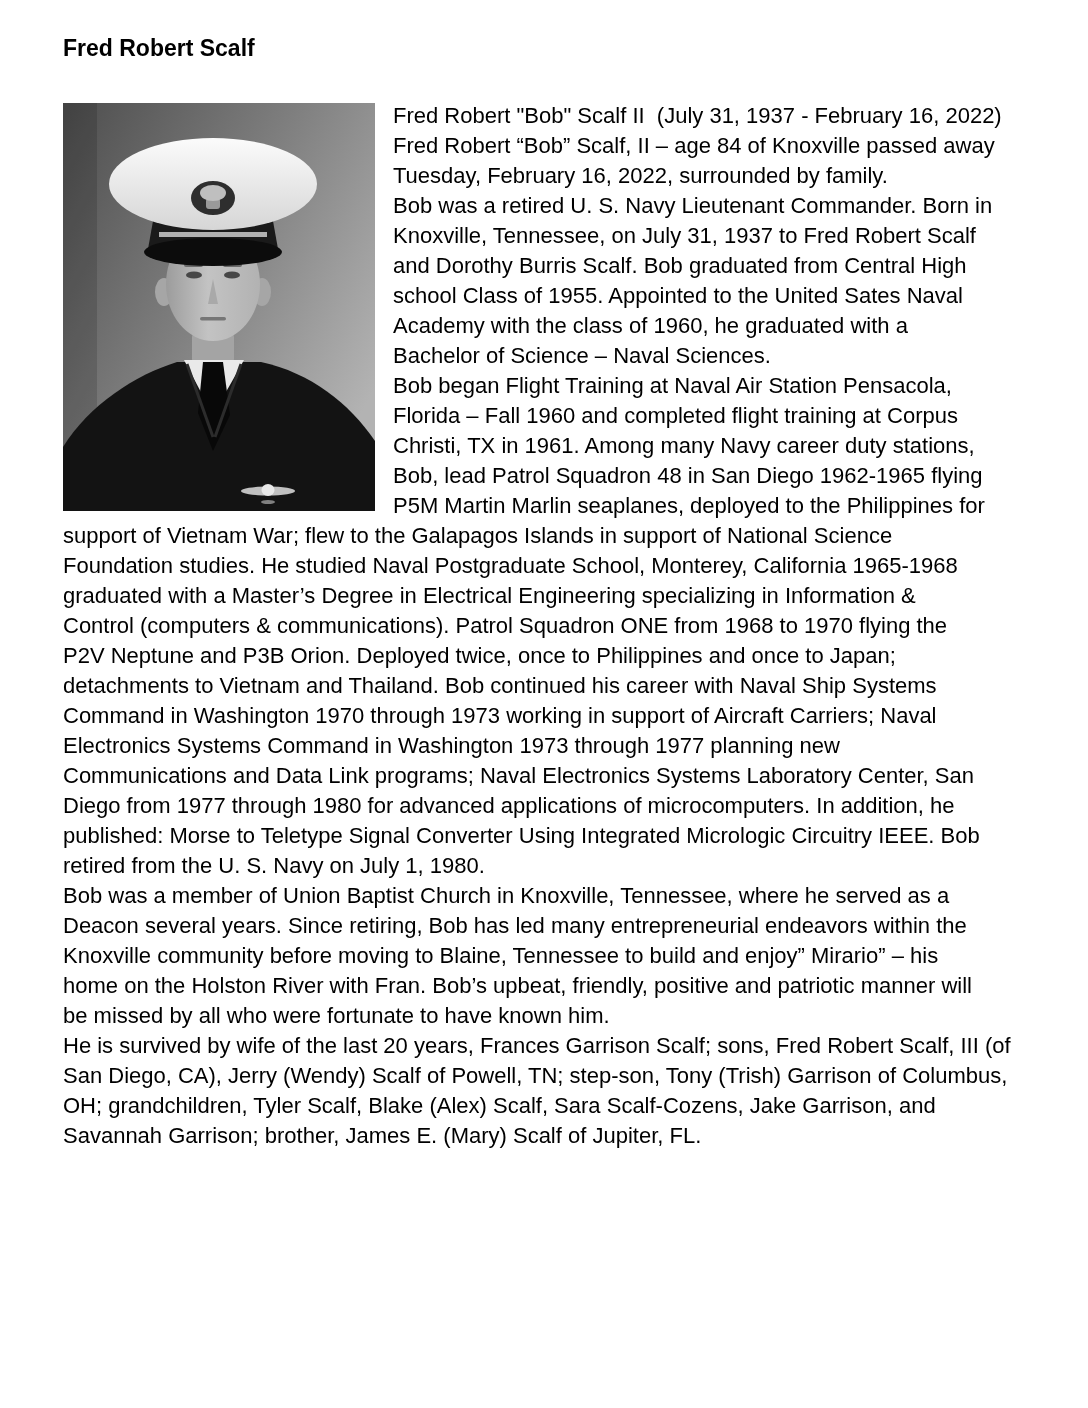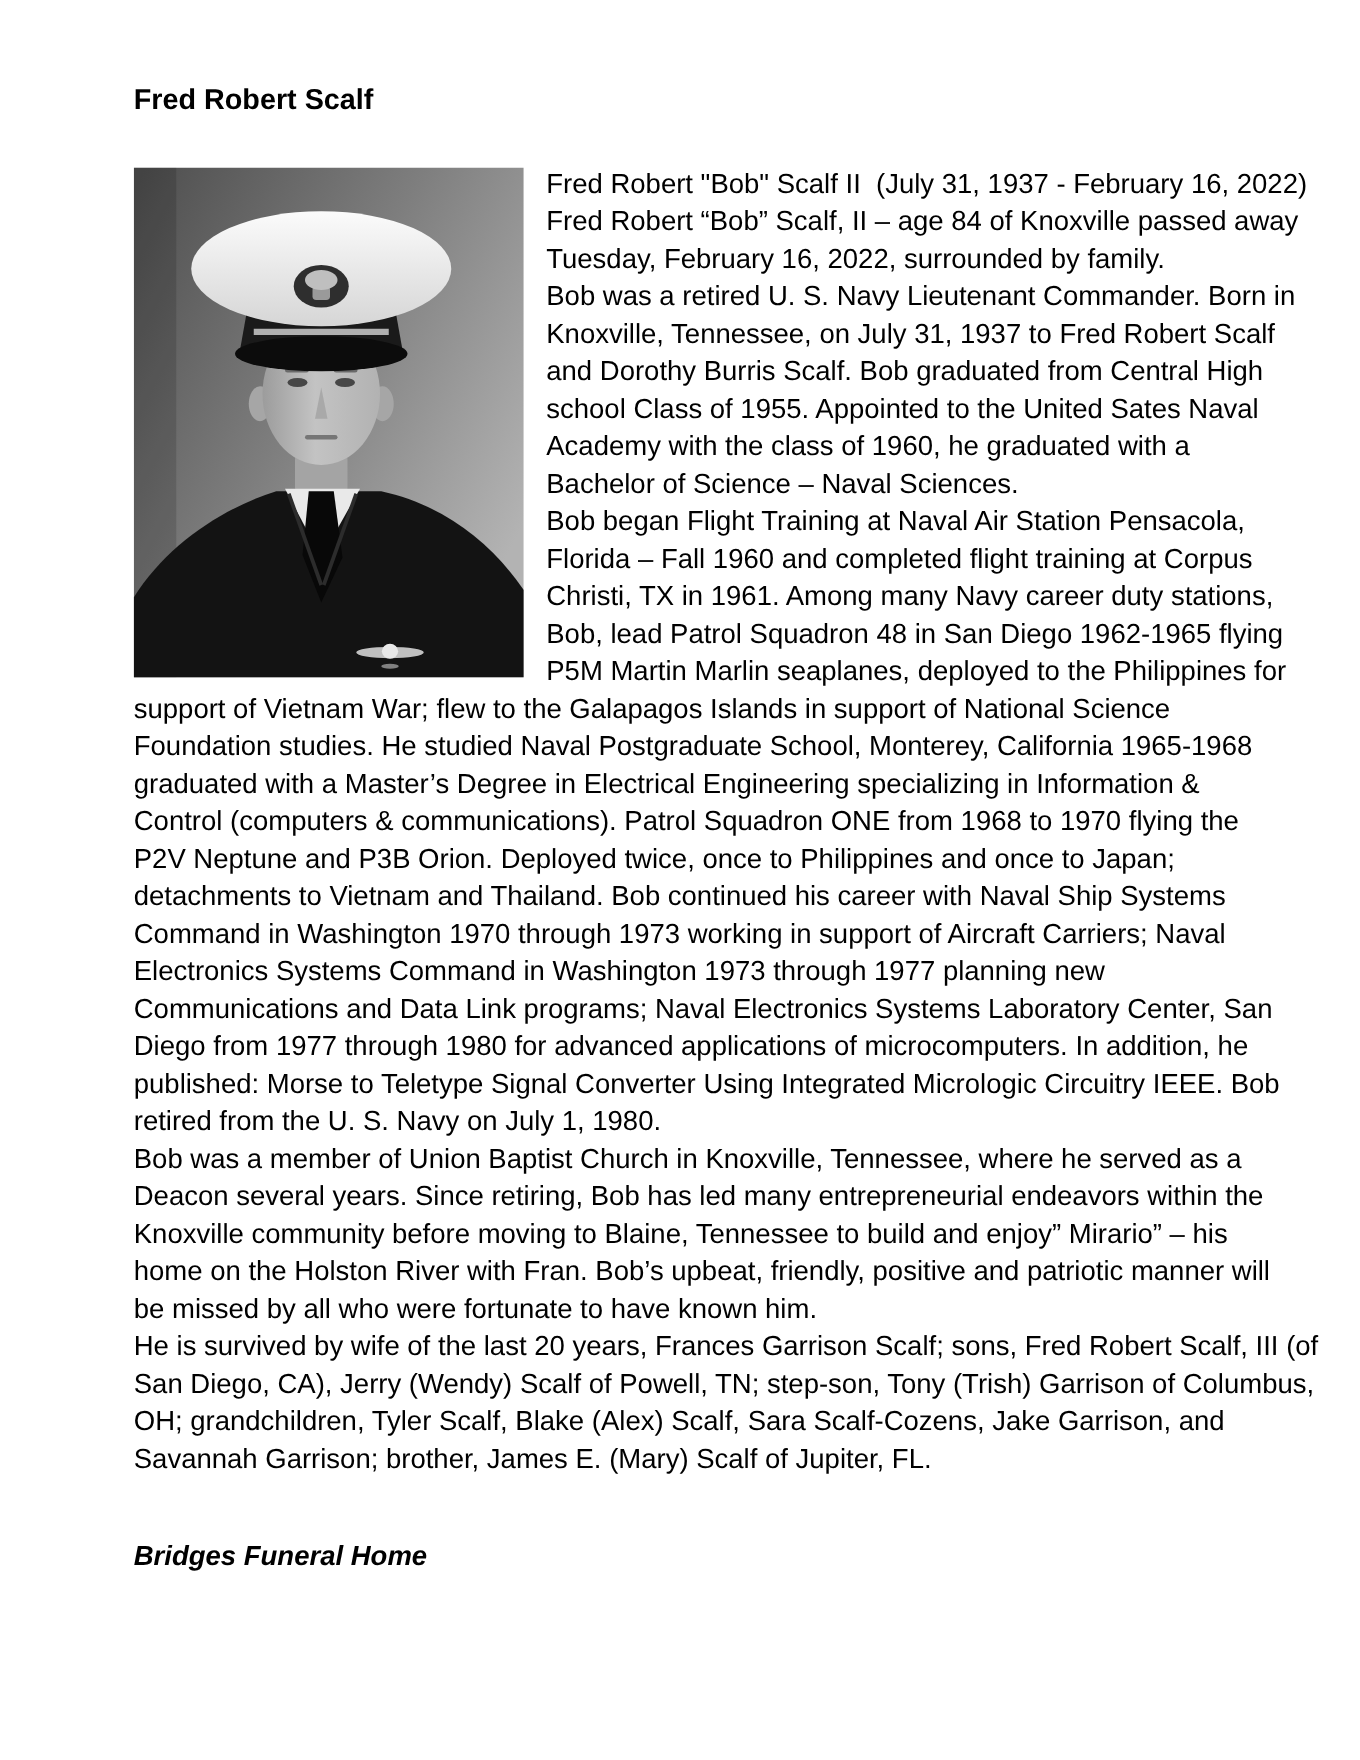--- a/index.html
+++ b/index.html
@@ -8,22 +8,21 @@
     background: #ffffff;
   }
   body {
     width: 1088px;
     height: 1408px;
     font-family: "Liberation Sans", sans-serif;
     color: #000000;
     overflow: hidden;
   }
   .doc {
-    padding: 66px 65px 0 63px;
-    margin-left: 44px;
+    padding: 35px 65px 0 63px;
   }
   .doc-title {
     font-size: 23px;
     font-weight: 700;
     line-height: 26px;
     margin: 0 0 40px 0;
   }
   .doc-body {
     width: 958px;
     font-size: 22px;
@@ -155,16 +154,15 @@
     <p class="para">Bob was a member of Union Baptist Church in Knoxville, Tennessee, where he served as a
 Deacon several years. Since retiring, Bob has led many entrepreneurial endeavors within the
 Knoxville community before moving to Blaine, Tennessee to build and enjoy” Mirario” – his
 home on the Holston River with Fran. Bob’s upbeat, friendly, positive and patriotic manner will
 be missed by all who were fortunate to have known him.</p>
     <p class="para">He is survived by wife of the last 20 years, Frances Garrison Scalf; sons, Fred Robert Scalf, III (of
 San Diego, CA), Jerry (Wendy) Scalf of Powell, TN; step-son, Tony (Trish) Garrison of Columbus,
 OH; grandchildren, Tyler Scalf, Blake (Alex) Scalf, Sara Scalf-Cozens, Jake Garrison, and
 Savannah Garrison; brother, James E. (Mary) Scalf of Jupiter, FL.</p>
 
-    <p class="doc-footer">Bridges Funeral Home</p>
   </div>
 
 </div>
 
 </body></html>

